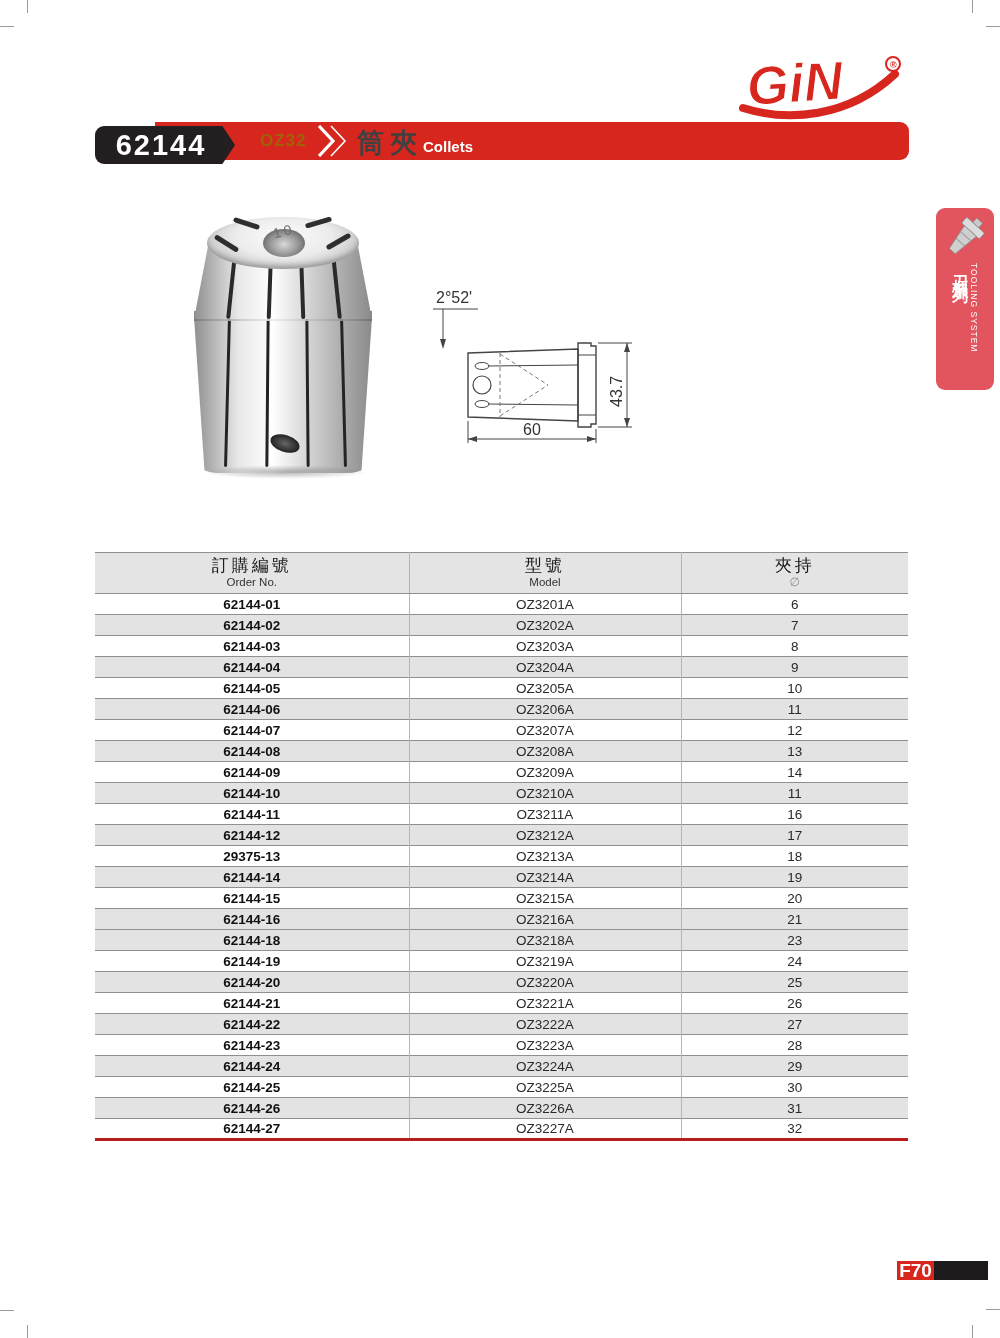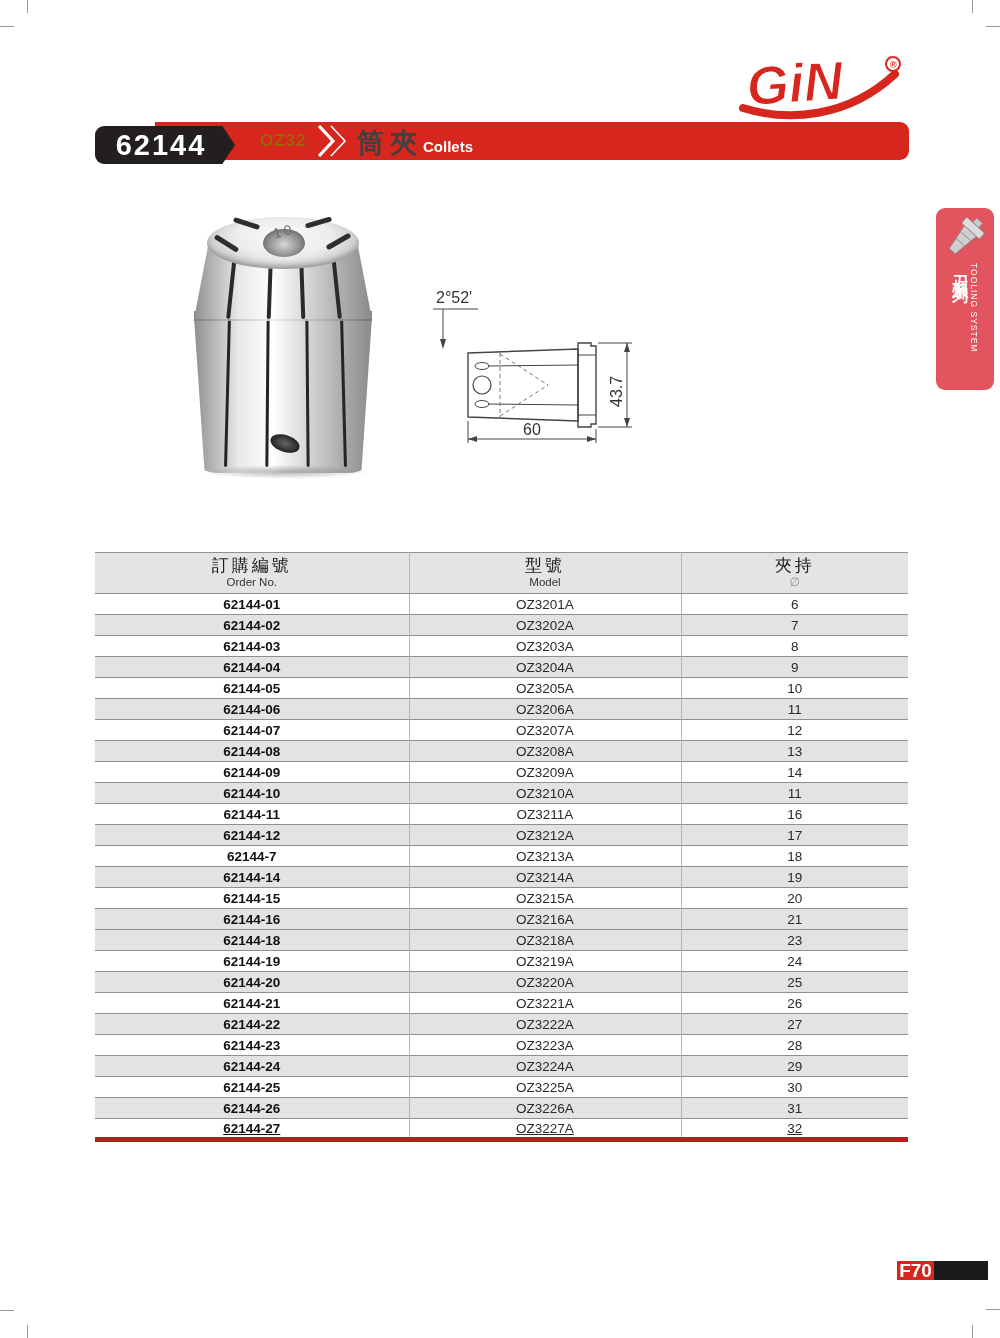--- a/index.html
+++ b/index.html
@@ -77,21 +77,21 @@
   .tbl col.c1{width:314px;} .tbl col.c2{width:272px;} .tbl col.c3{width:227px;}
   .tbl th{background:#e4e4e4;border:1px solid #8f8f8f;border-left:1px solid #b5b5b5;border-right:1px solid #b5b5b5;
     padding:3px 0 4px 0;font-weight:normal;vertical-align:middle;}
   .tbl th:first-child{border-left:none;} .tbl th:last-child{border-right:none;margin-left:28px;}
   .tbl .h-zh{display:block;font-size:17px;color:#1a1a1a;letter-spacing:3px;line-height:1.15;}
   .tbl .h-en{display:block;font-size:11.5px;color:#333;line-height:1.15;}
   .tbl .h-en.dia{color:#8f8f8f;font-size:12px;}
   .tbl td{height:21px;text-align:center;font-size:13.5px;color:#2a2a2a;
     border-top:1px solid #8f8f8f;border-left:1px solid #b5b5b5;border-right:1px solid #b5b5b5;padding:0;}
   .tbl td:first-child{border-left:none;} .tbl td:last-child{border-right:none;}
-  .tbl tr:last-child td{border-bottom:5px solid #b91c1c;text-decoration:underline;}
+  .tbl tr:last-child td{border-bottom:3px solid #b91c1c;}
   .tbl tr.alt td{background:var(--row-alt);}
   .tbl td.order{font-weight:bold;color:#111;}
 
   
   .page-badge{position:absolute;left:897px;top:1261px;height:19px;display:flex;z-index:3;}
   .page-badge .red{background:var(--red);color:#fff;font-weight:bold;font-size:19px;
     width:37px;display:flex;align-items:center;justify-content:center;}
   .page-badge .blk{background:#1d1a1b;width:54px;}
 </style>
 </head>
@@ -296,21 +296,21 @@
           <td class="order">62144-11</td>
           <td class="model">OZ3211A</td>
           <td class="dia">16</td>
         </tr>
         <tr class="alt">
           <td class="order">62144-12</td>
           <td class="model">OZ3212A</td>
           <td class="dia">17</td>
         </tr>
         <tr>
-          <td class="order">62144-7</td>
+          <td class="order">29375-13</td>
           <td class="model">OZ3213A</td>
           <td class="dia">18</td>
         </tr>
         <tr class="alt">
           <td class="order">62144-14</td>
           <td class="model">OZ3214A</td>
           <td class="dia">19</td>
         </tr>
         <tr>
           <td class="order">62144-15</td>

